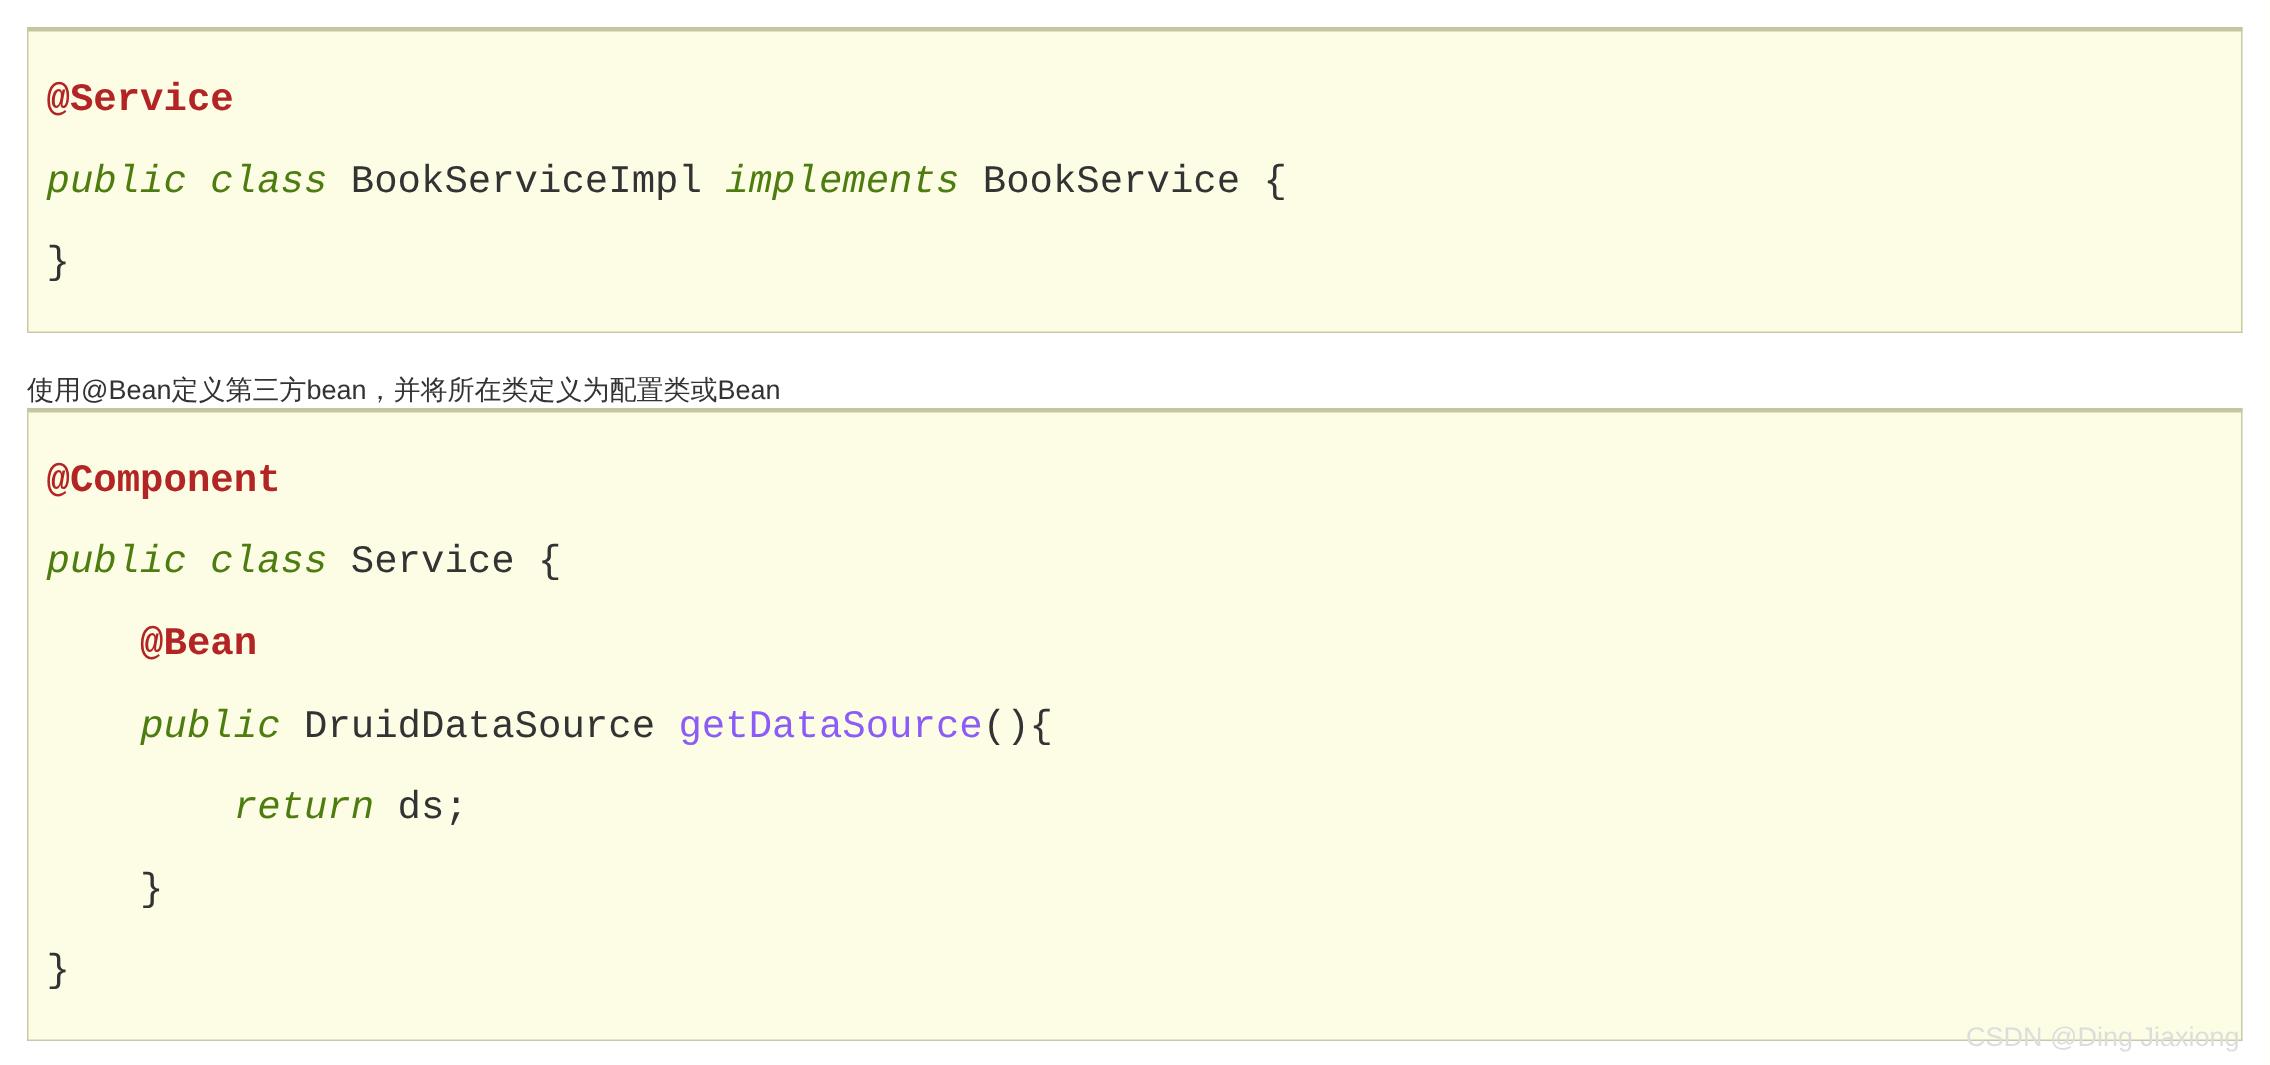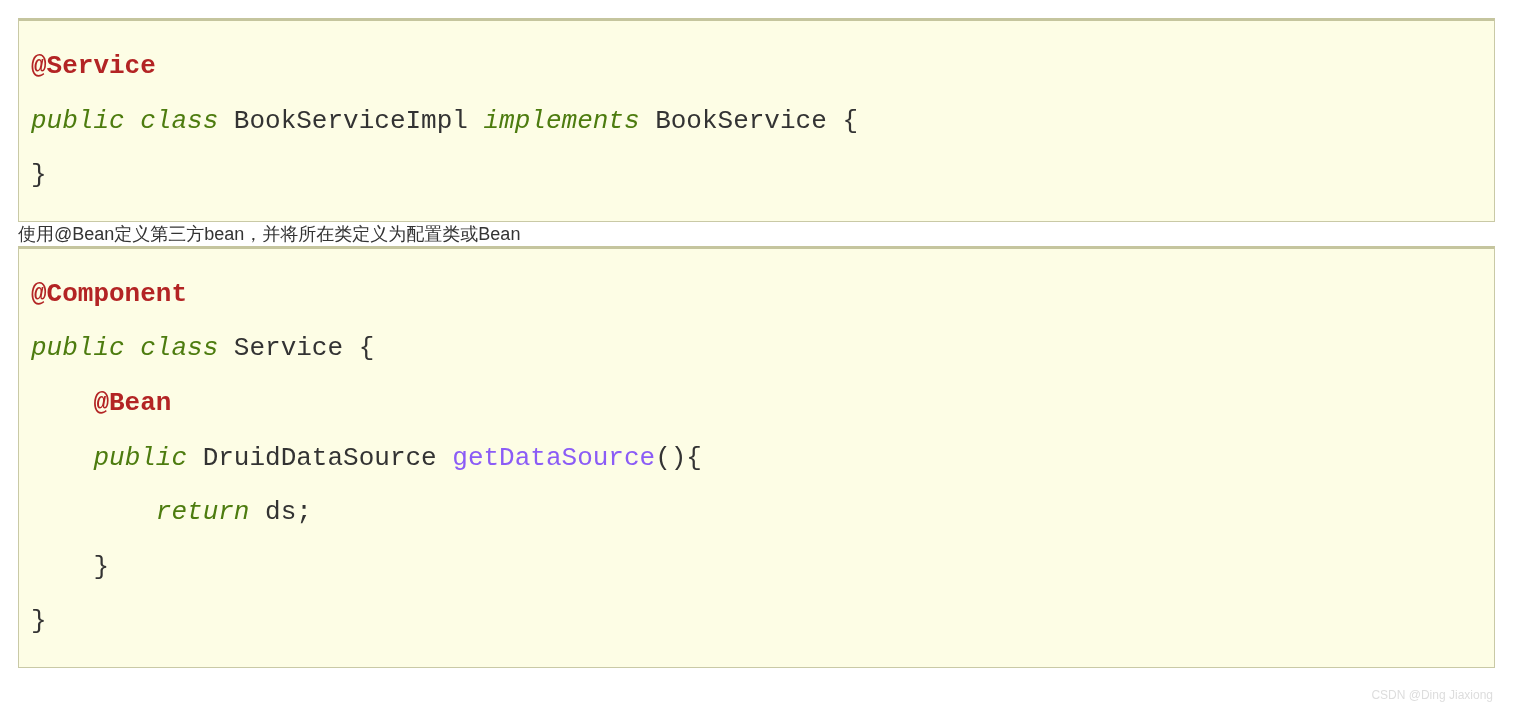--- a/index.html
+++ b/index.html
@@ -11,21 +11,21 @@
       background: #ffffff;
       font-family: "Microsoft YaHei", "Segoe UI", sans-serif;
       padding: 18px;
       width: 1513px;
     }
     .code-block {
       background: #fdfde5;
       border: 1px solid #c9c9a6;
       border-top: 3px solid #c5c59e;
       padding: 18px 12px 18px 12px;
-      margin-bottom: 0;
+      margin-bottom: 26px;
     }
     .code-line {
       font-family: "Consolas", "Courier New", monospace;
       font-size: 26px;
       line-height: 2.1;
       white-space: pre;
       color: #333333;
     }
     .annotation-bold {
       color: #b32424;
@@ -45,21 +45,21 @@
       font-size: 18px;
       color: #333333;
       margin-bottom: 0;
       font-family: "Microsoft YaHei", "Segoe UI", sans-serif;
     }
     .watermark {
       position: fixed;
       right: 20px;
       bottom: 8px;
       color: #dddddd;
-      font-size: 12px;
+      font-size: 18px;
       font-family: Arial, sans-serif;
     }
   </style>
 </head>
 <body>
 
 <div class="code-block">
   <div class="code-line"><span class="annotation-bold">@Service</span></div>
   <div class="code-line"><span class="keyword">public</span><span class="plain"> </span><span class="keyword">class</span><span class="plain"> </span><span class="plain">BookServiceImpl</span><span class="plain"> </span><span class="keyword">implements</span><span class="plain"> </span><span class="plain">BookService {</span></div>
   <div class="code-line"><span class="plain">}</span></div>

